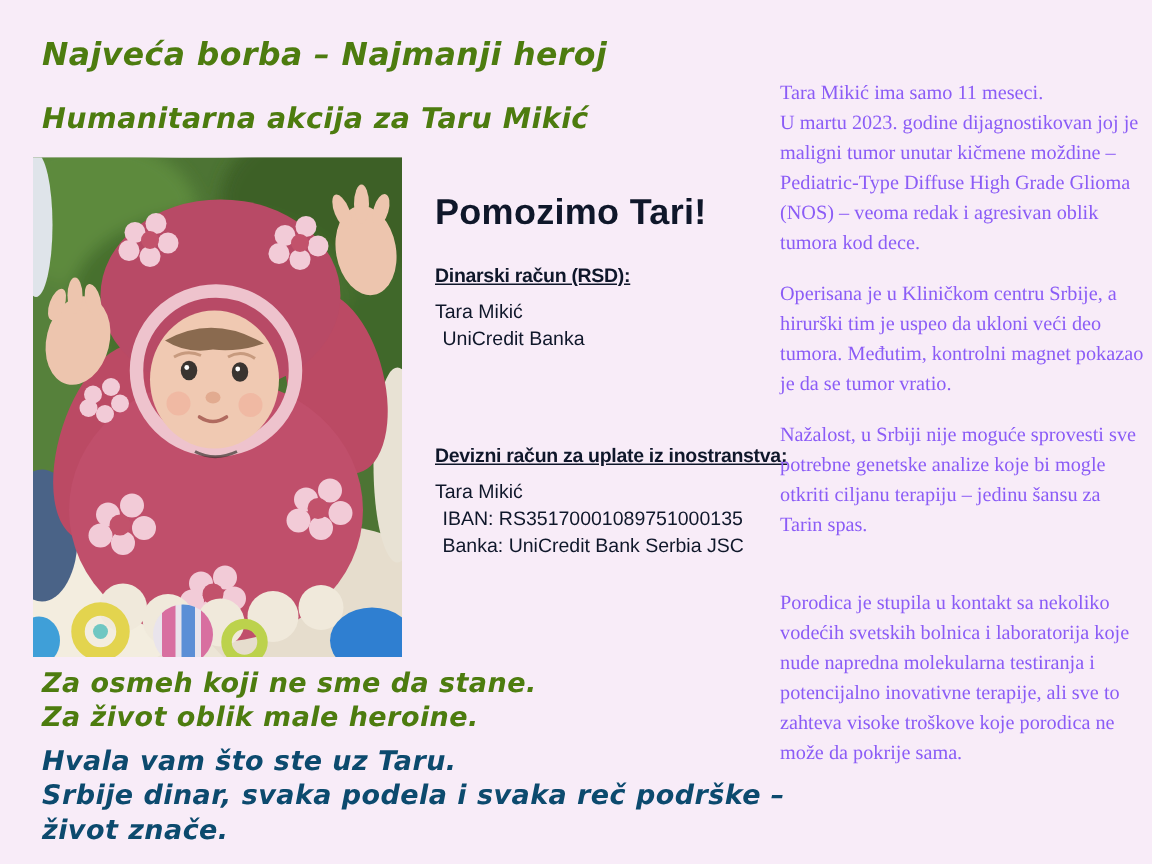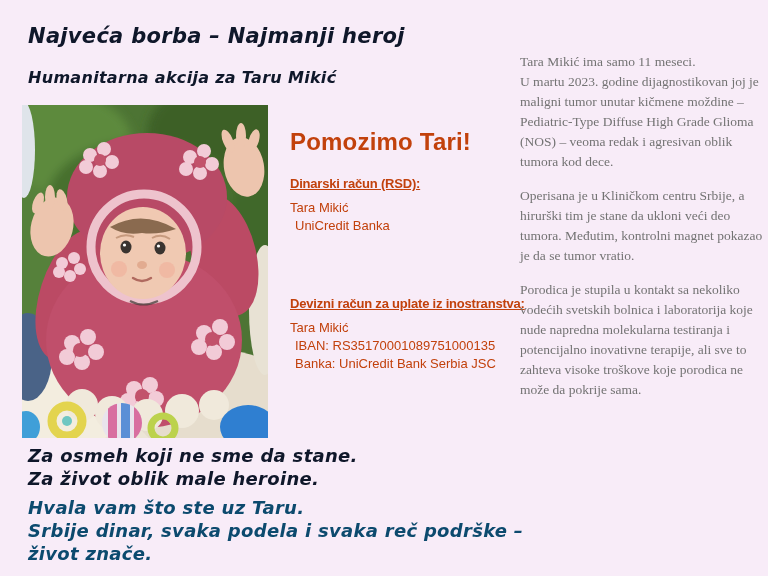--- a/index.html
+++ b/index.html
@@ -5,43 +5,43 @@
   html,body{margin:0;padding:0;}
   body{
     width:768px;height:576px;position:relative;overflow:hidden;
     background:#f8ecf8;
     font-family:"Liberation Sans", sans-serif;
   }
   
   .hand{
     font-family:"DejaVu Sans", sans-serif;
     font-style:italic;font-weight:bold;
-    color:#0f172a;letter-spacing:.3px;
+    color:#4d7c0f;letter-spacing:.3px;
   }
   #title{position:absolute;left:28px;top:24px;font-size:21px;white-space:nowrap;}
-  #subtitle{position:absolute;left:28px;top:68px;font-size:16px;white-space:nowrap;}
+  #subtitle{position:absolute;left:28px;top:68px;font-size:19px;white-space:nowrap;}
 
   #photo{position:absolute;left:22px;top:105px;width:246px;height:333px;display:block;}
 
   
-  #donation{position:absolute;left:290px;top:128px;width:230px;color:#c2410c;}
+  #donation{position:absolute;left:290px;top:128px;width:230px;color:#0f172a;}
   #don-heading{margin:0;font-size:24px;font-weight:bold;letter-spacing:.2px;}
   .don-label{
     margin-top:20px;font-size:13px;font-weight:bold;
     text-decoration:underline;white-space:nowrap;letter-spacing:-.2px;
   }
   .don-lines{margin-top:8px;font-size:13px;font-weight:normal;line-height:18px;}
   .don-line{white-space:nowrap;}
   .don-line.indent{padding-left:5px;}
   #don-foreign{margin-top:61px;}
 
   
   #story{
     position:absolute;left:520px;top:52px;width:243px;
-    font-family:"Liberation Serif", serif;font-size:13.5px;line-height:20px;color:#737373;
+    font-family:"Liberation Serif", serif;font-size:13.5px;line-height:20px;color:#8b5cf6;
   }
   #story p{margin:0 0 14px 0;}
   #story p.gap-after{margin-bottom:32px;}
   #story b{font-weight:normal;}
 
   
   .footer-block{position:absolute;left:28px;font-size:18px;line-height:23px;}
   #footer1{top:444px;}
   #footer2{top:496px;color:#0c4a6e;}
   .footer-line{white-space:nowrap;}
@@ -210,21 +210,22 @@
       <div class="don-line">Tara Mikić</div>
       <div class="don-line indent">IBAN: RS35170001089751000135</div>
       <div class="don-line indent">Banka: UniCredit Bank Serbia JSC</div>
     </div>
   </div>
 </div>
 
 <div id="story">
   <p><span>Tara Mikić ima samo 11 meseci.</span><br>
     <span>U martu 2023. godine dijagnostikovan joj je maligni tumor unutar kičmene moždine – </span><b>Pediatric-Type Diffuse High Grade Glioma (NOS)</b><span> – veoma redak i agresivan oblik tumora kod dece.</span></p>
-  <p>Operisana je u Kliničkom centru Srbije, a hirurški tim je stane da ukloni veći deo tumora. Međutim, kontrolni magnet pokazao je da se tumor vratio.</p>
+  <p>Operisana je u Kliničkom centru Srbije, a hirurški tim je uspeo da ukloni veći deo tumora. Međutim, kontrolni magnet pokazao je da se tumor vratio.</p>
+  <p class="gap-after">Nažalost, u Srbiji nije moguće sprovesti sve potrebne genetske analize koje bi mogle otkriti ciljanu terapiju – jedinu šansu za Tarin spas.</p>
   <p>Porodica je stupila u kontakt sa nekoliko vodećih svetskih bolnica i laboratorija koje nude napredna molekularna testiranja i potencijalno inovativne terapije, ali sve to zahteva visoke troškove koje porodica ne može da pokrije sama.</p>
 </div>
 
 <div id="footer1" class="footer-block hand">
   <div class="footer-line">Za osmeh koji ne sme da stane.</div>
   <div class="footer-line">Za život oblik male heroine.</div>
 </div>
 <div id="footer2" class="footer-block hand">
   <div class="footer-line">Hvala vam što ste uz Taru.</div>
   <div class="footer-line">Srbije dinar, svaka podela i svaka reč podrške –</div>

